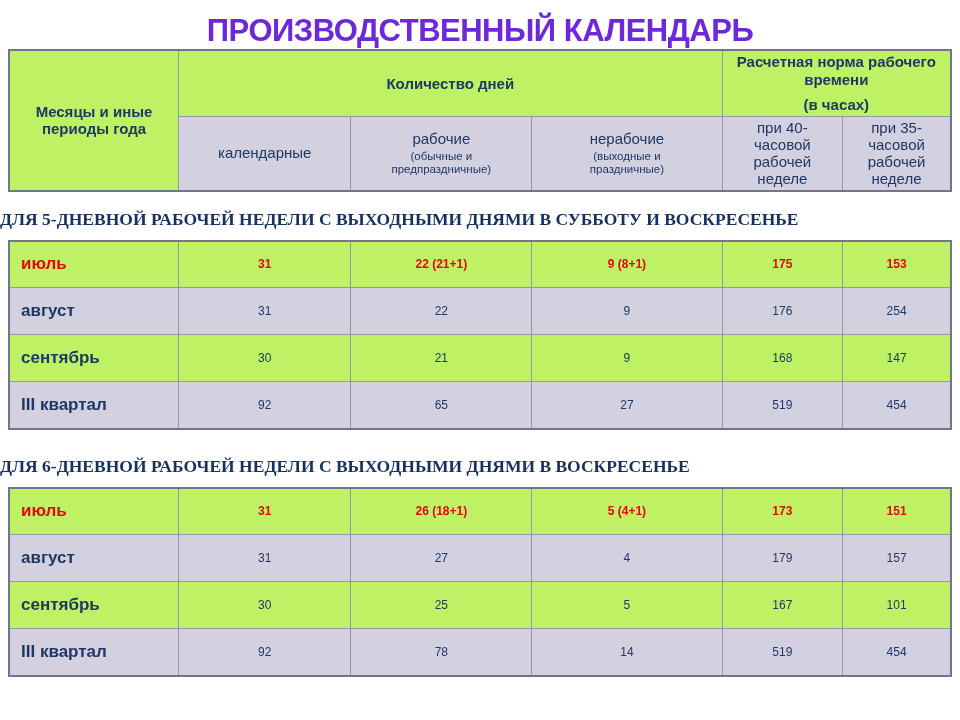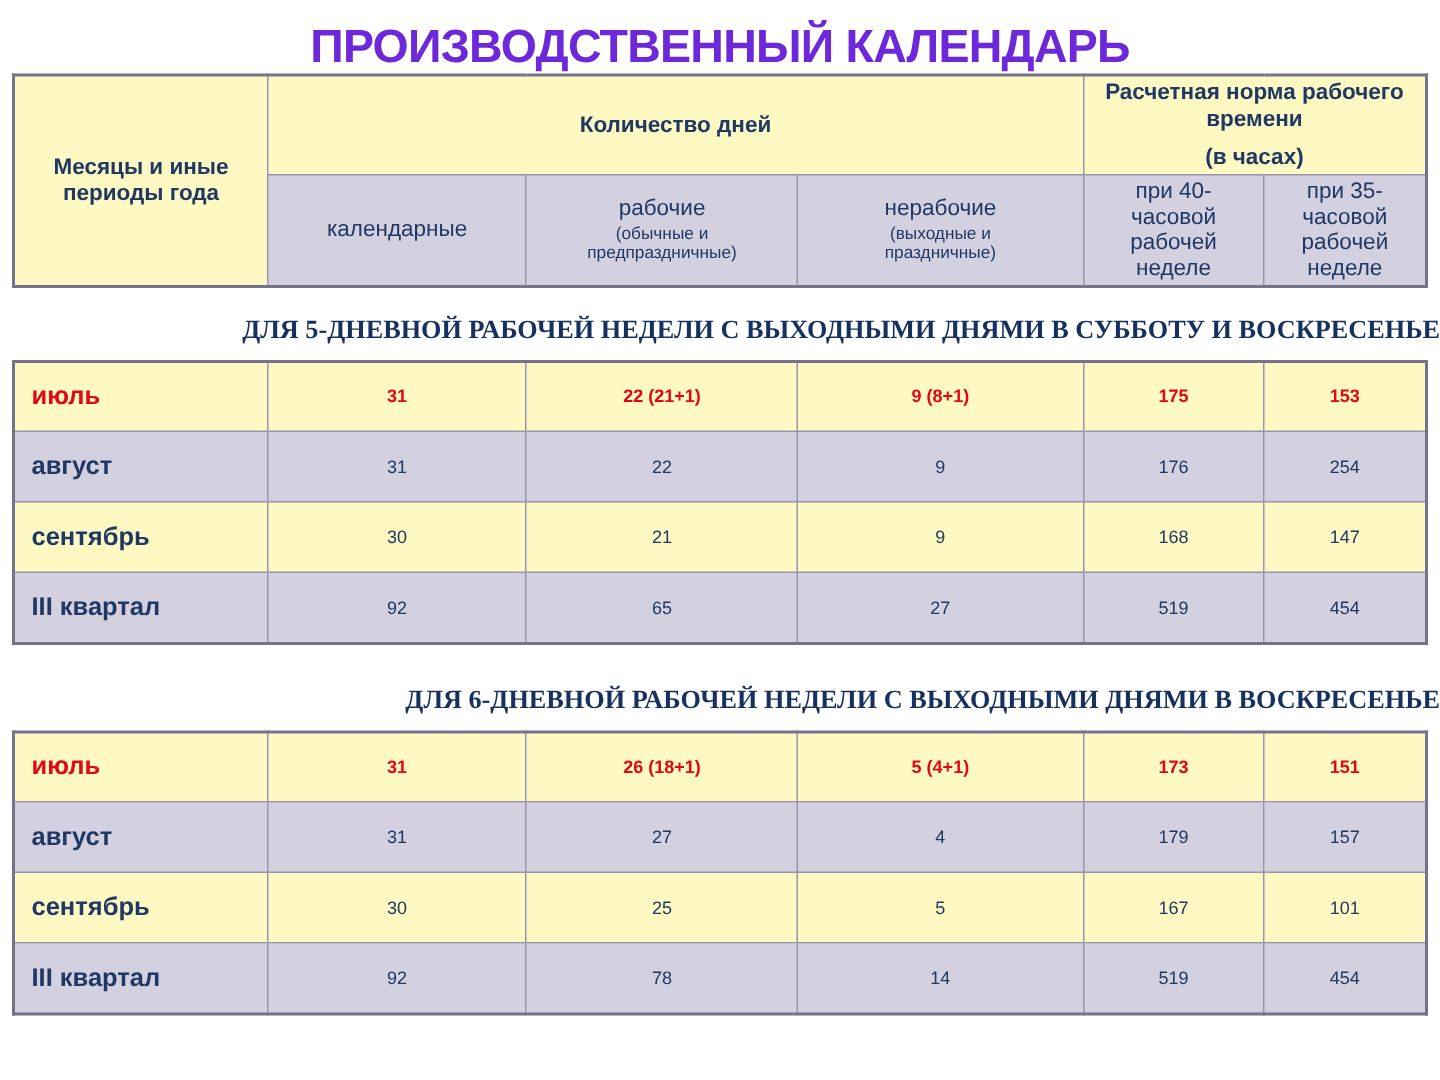--- a/index.html
+++ b/index.html
@@ -20,29 +20,29 @@
   table.tbl td{
     border:1px solid #9794ab;
     text-align:center;vertical-align:middle;
     padding:2px 4px;box-sizing:border-box;
     white-space:pre-line;
   }
   .hdr{margin-top:12px;}
   .hdr td{font-size:15px;line-height:1.15;}
   .hdr .row1 td{height:66px;}
   .hdr .row2 td{height:66px;}
-  .bg-light{background:#fef9c3;}
+  .bg-light{background:#bef264;}
   .bg-dark{background:#d3d0e0;}
   .b{font-weight:bold;}
   .note{display:block;font-size:11.5px;margin-top:3px;}
   .main-lbl{display:block;}
   .hours-unit{display:block;font-weight:bold;margin-top:8px;}
   .narrow{font-size:14.5px;line-height:1.08;}
   .section-title{
-    text-align:right;
+    text-align:left;
     font-family:"Liberation Serif", serif;
     font-weight:bold;font-size:17.5px;letter-spacing:0px;
     color:#16315e;
     margin-top:17px;margin-bottom:10px;
   }
   .sec2{margin-top:26px;}
   table.data td{height:47px;font-size:12px;}
   table.data td.month{
     text-align:left;padding-left:11px;font-size:17px;font-weight:bold;margin-top:14px;
   }

